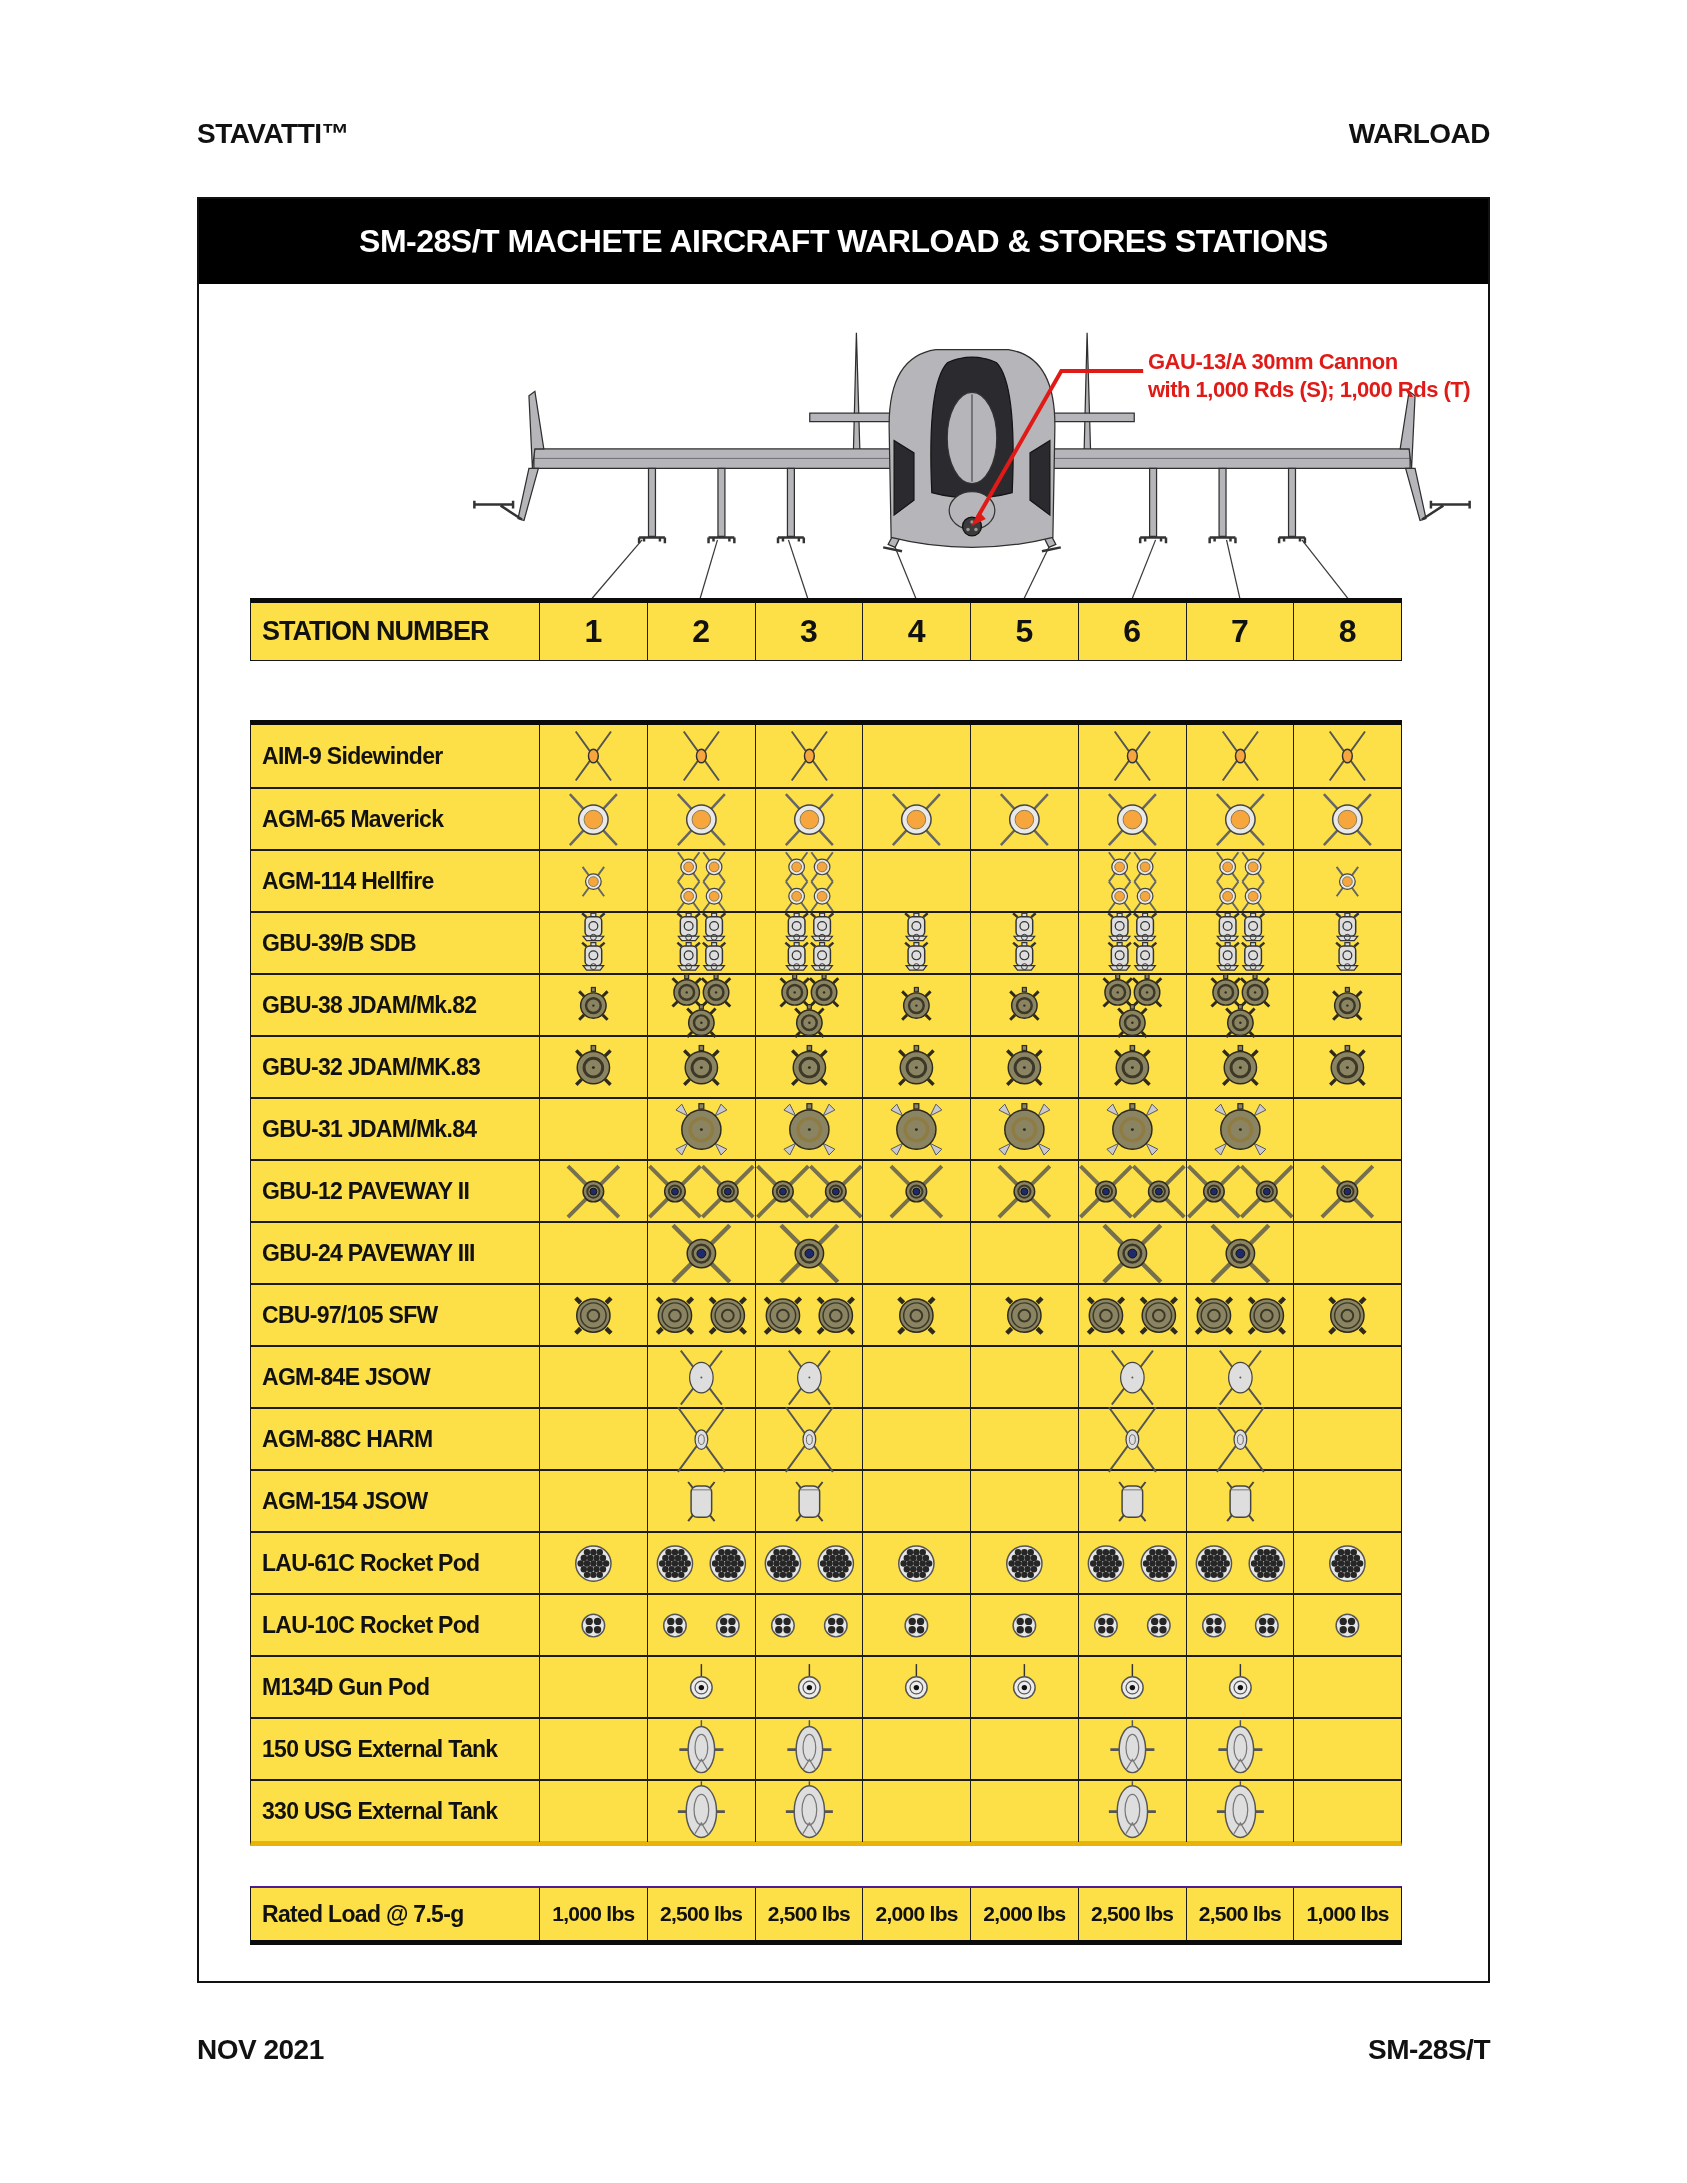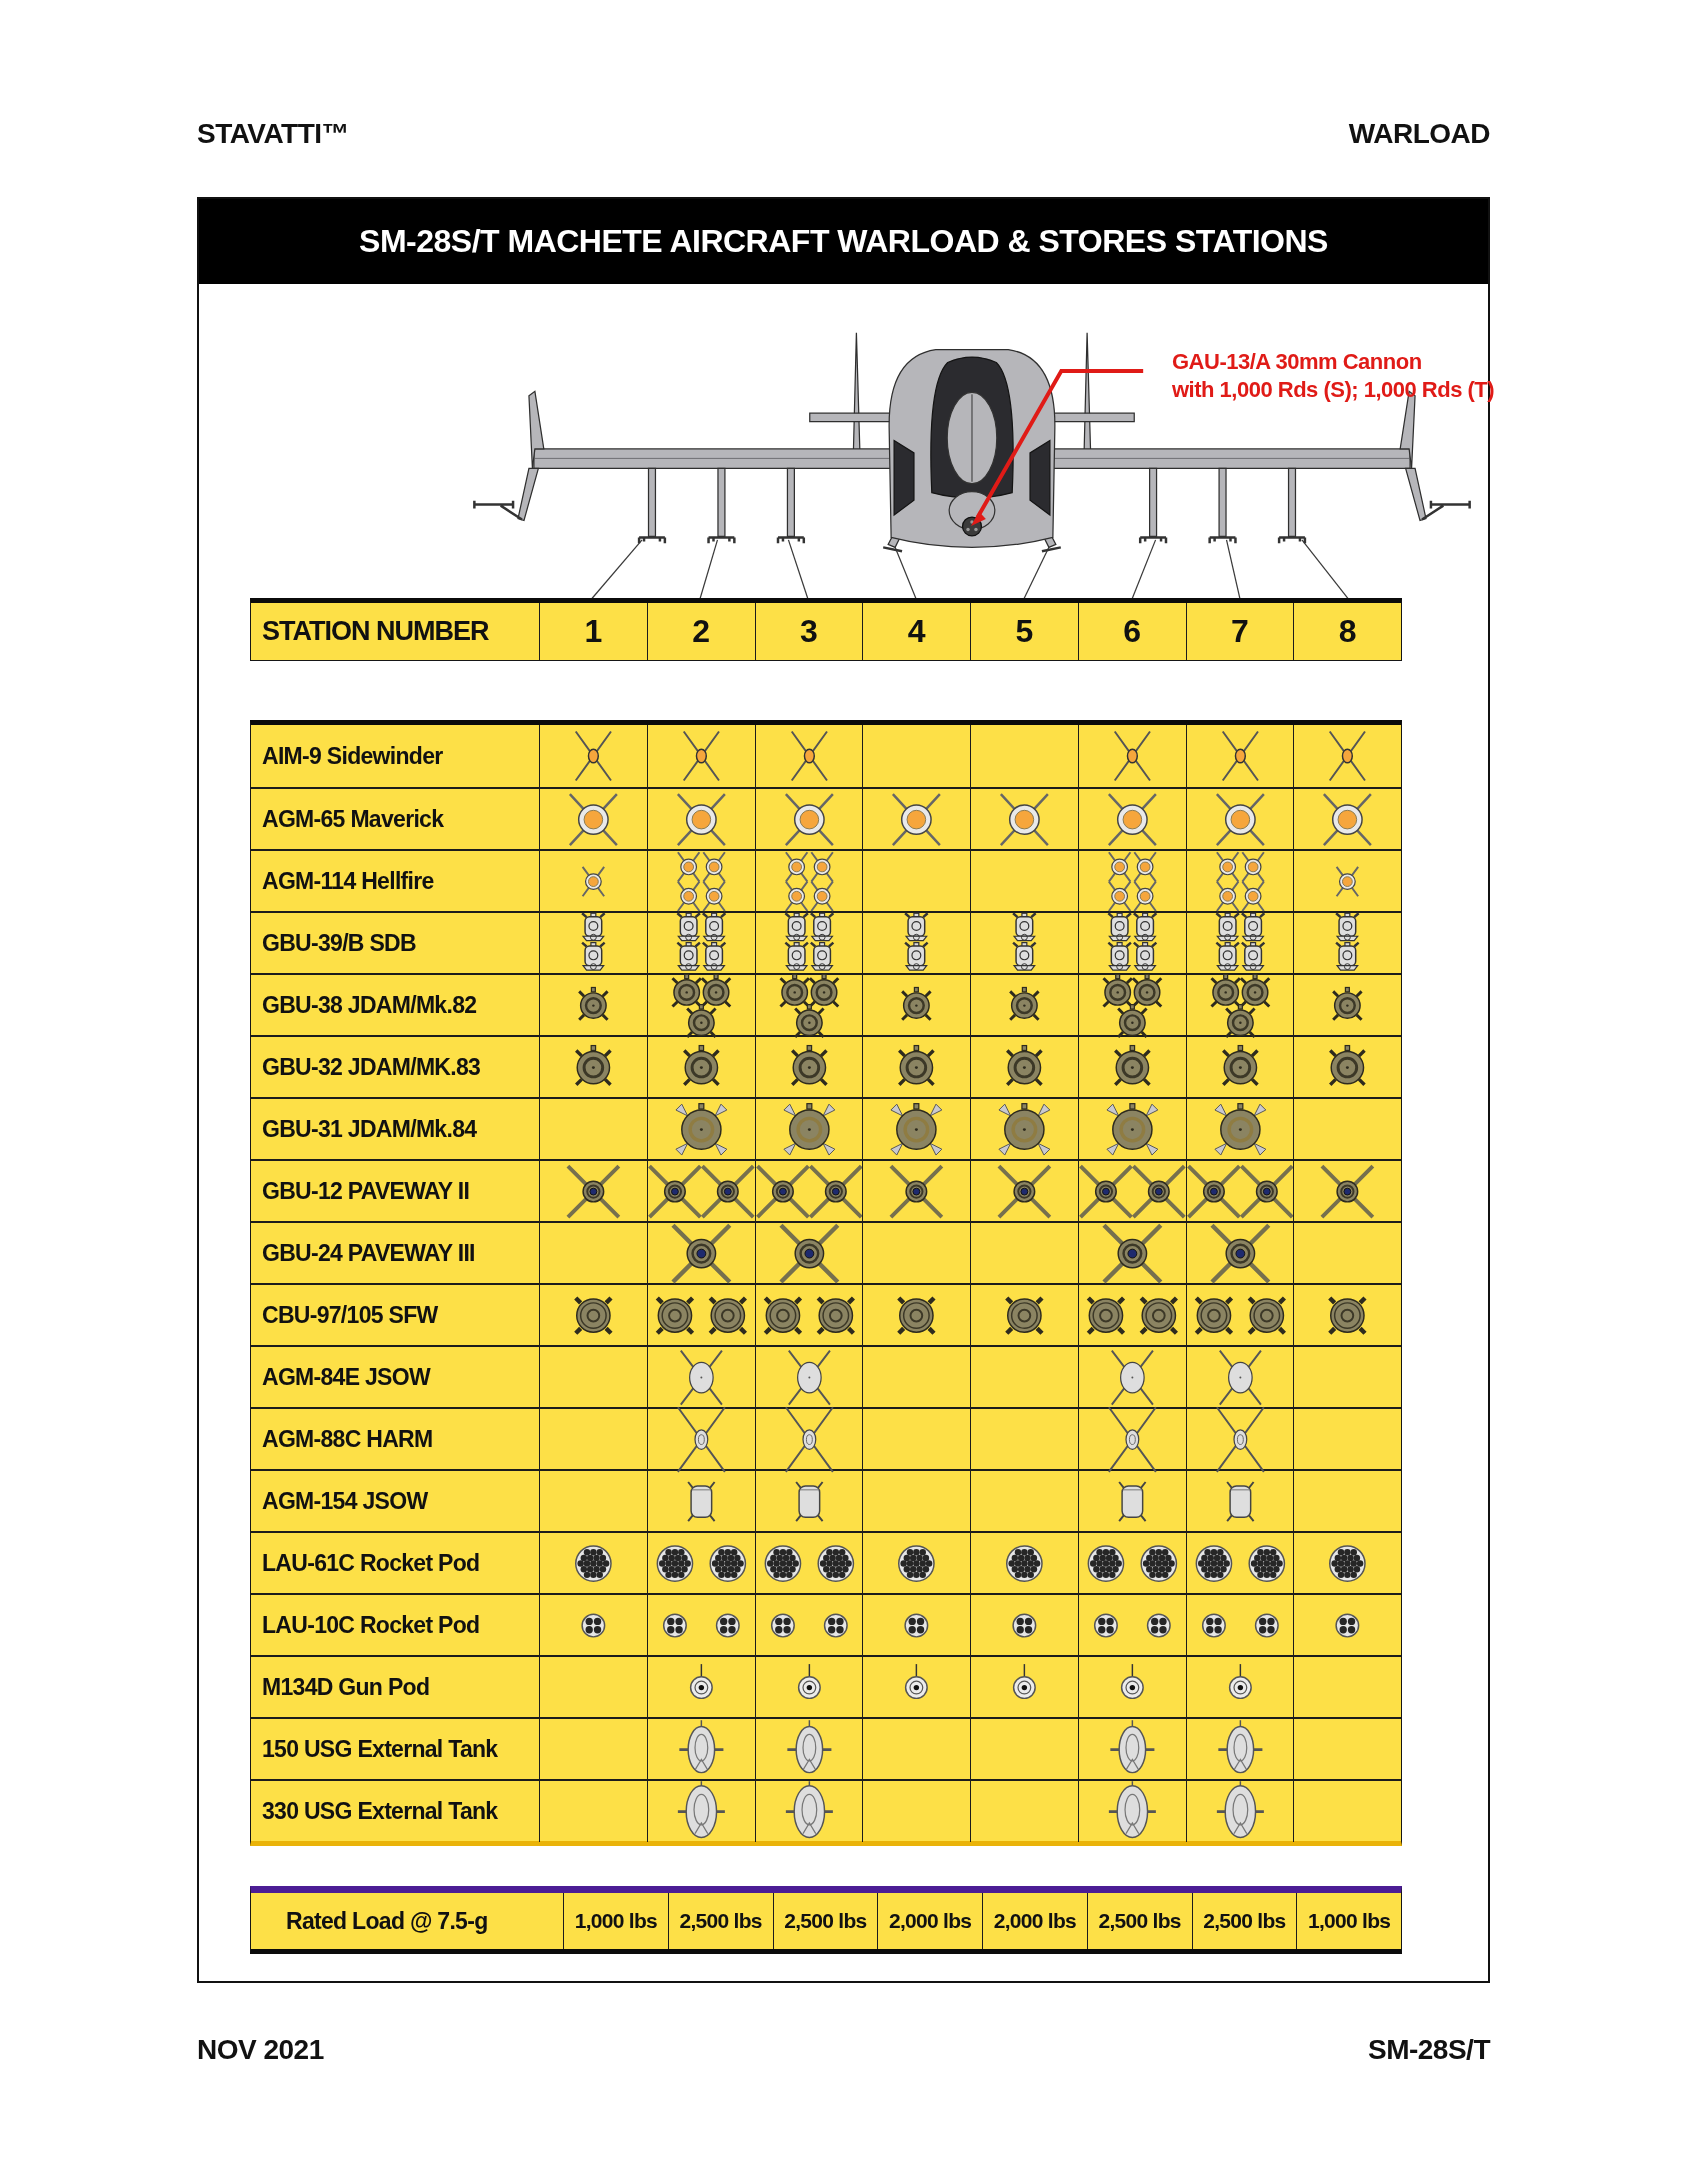--- a/index.html
+++ b/index.html
@@ -17,21 +17,21 @@
        border:2.5px solid #111;box-sizing:border-box;background:#fff;}
   #title-bar{position:absolute;left:0;top:0;width:100%;height:85px;background:#000;
        color:#fff;display:flex;align-items:center;justify-content:center;
        font-size:32px;font-weight:bold;letter-spacing:-0.5px;white-space:nowrap;}
 
   
   #aircraft-svg{position:absolute;left:0;top:85px;width:1288px;height:318px;overflow:visible;}
 
   
   #annotation{position:absolute;left:949px;top:149px;font-weight:bold;font-size:22px;
-       line-height:28px;letter-spacing:-0.5px;color:var(--c-red);white-space:nowrap;margin-left:24px;}
+       line-height:28px;letter-spacing:-0.5px;color:var(--c-red);white-space:nowrap;}
 
   
   .tbl{position:absolute;left:51px;width:1152px;box-sizing:border-box;
        border:1.5px solid #161616;background:#fde047;}
   .grid-row{display:grid;grid-template-columns:288px repeat(8,1fr);}
 
   
   #station-table{top:399px;height:63px;border-top:5px solid #0b0b0b;}
   #station-table .grid-row{height:100%;}
   .st-label{display:flex;align-items:center;padding-left:11px;font-size:27px;font-weight:bold;letter-spacing:-1px;}
@@ -41,21 +41,21 @@
   
   #weapons-table{top:521px;border-top:5px solid #0b0b0b;border-bottom:5px solid #eab308;}
   .w-row{height:62px;box-sizing:border-box;border-top:2px solid #1c1c1c;}
   .w-row:first-child{border-top:none;}
   .w-label{display:flex;align-items:center;padding-left:11px;font-size:23px;font-weight:bold;
        letter-spacing:-0.7px;white-space:nowrap;}
   .w-cell{border-left:1.5px solid #1c1c1c;position:relative;}
   .cell-svg{display:block;width:100%;height:100%;overflow:visible;}
 
   
-  #rated-table{top:1687px;height:68px;border-top:7px solid #4c1d95;border-bottom:5px solid #0b0b0b;padding-left:24px;}
+  #rated-table{top:1687px;height:59px;border-top:2px solid #4c1d95;border-bottom:5px solid #0b0b0b;}
   #rated-table .grid-row{height:100%;}
   .r-label{display:flex;align-items:center;padding-left:11px;font-size:23px;font-weight:bold;letter-spacing:-0.7px;}
   .r-cell{display:flex;align-items:center;justify-content:center;border-left:1.5px solid #1c1c1c;
        font-size:21px;font-weight:bold;letter-spacing:-0.7px;white-space:nowrap;}
 </style>
 </head>
 <body>
 
 <svg width="0" height="0" style="position:absolute" aria-hidden="true">
   <defs>

